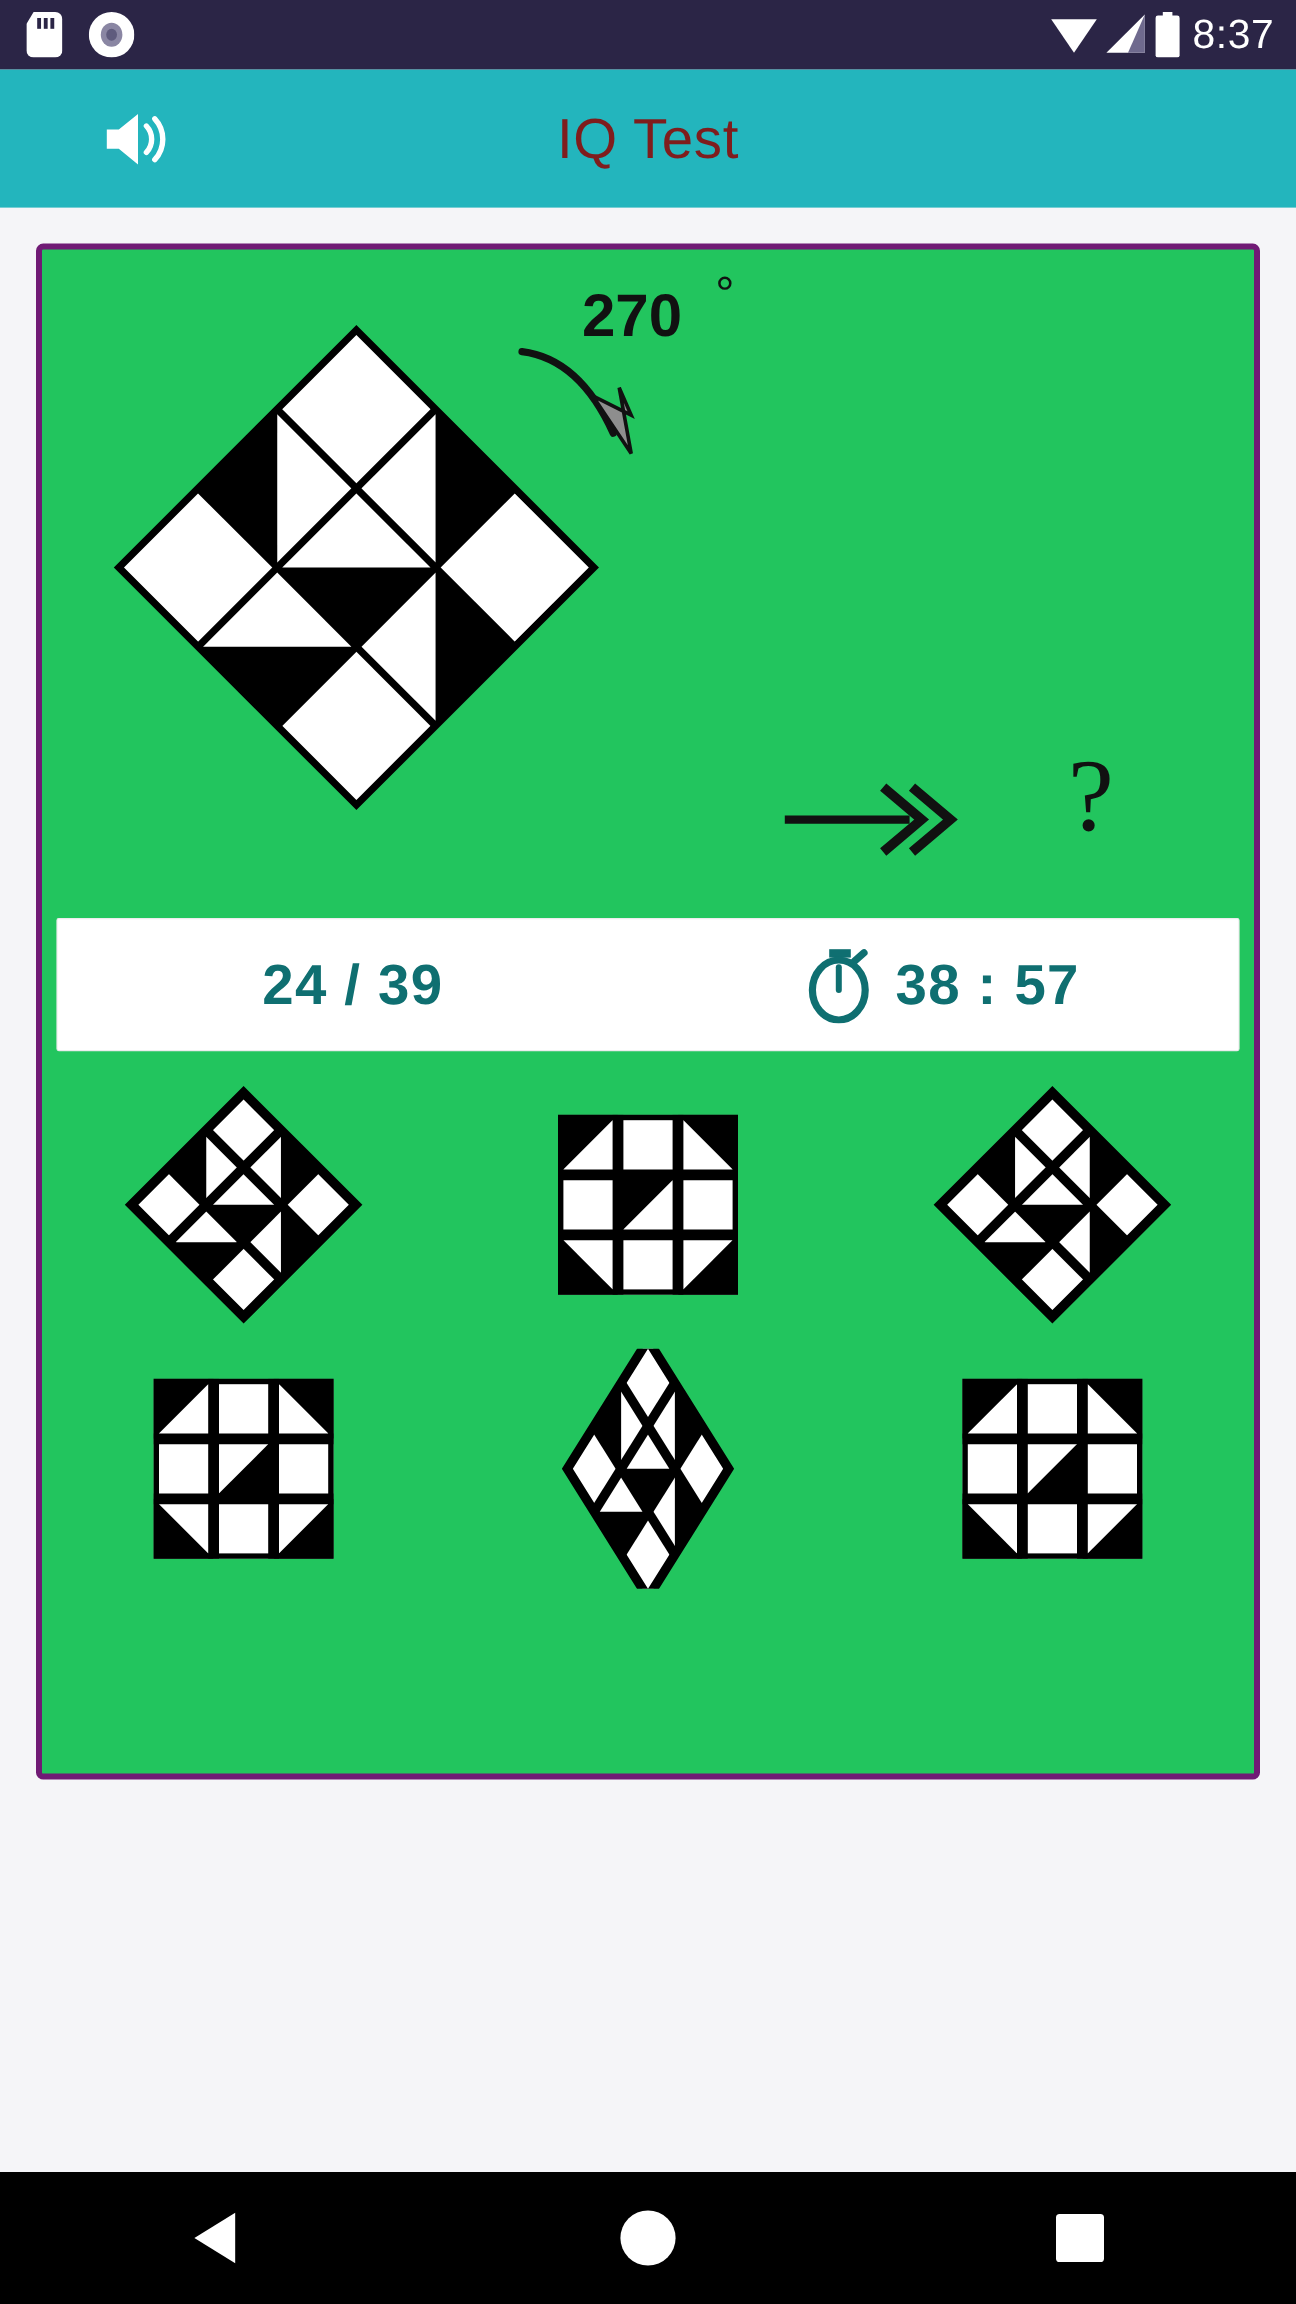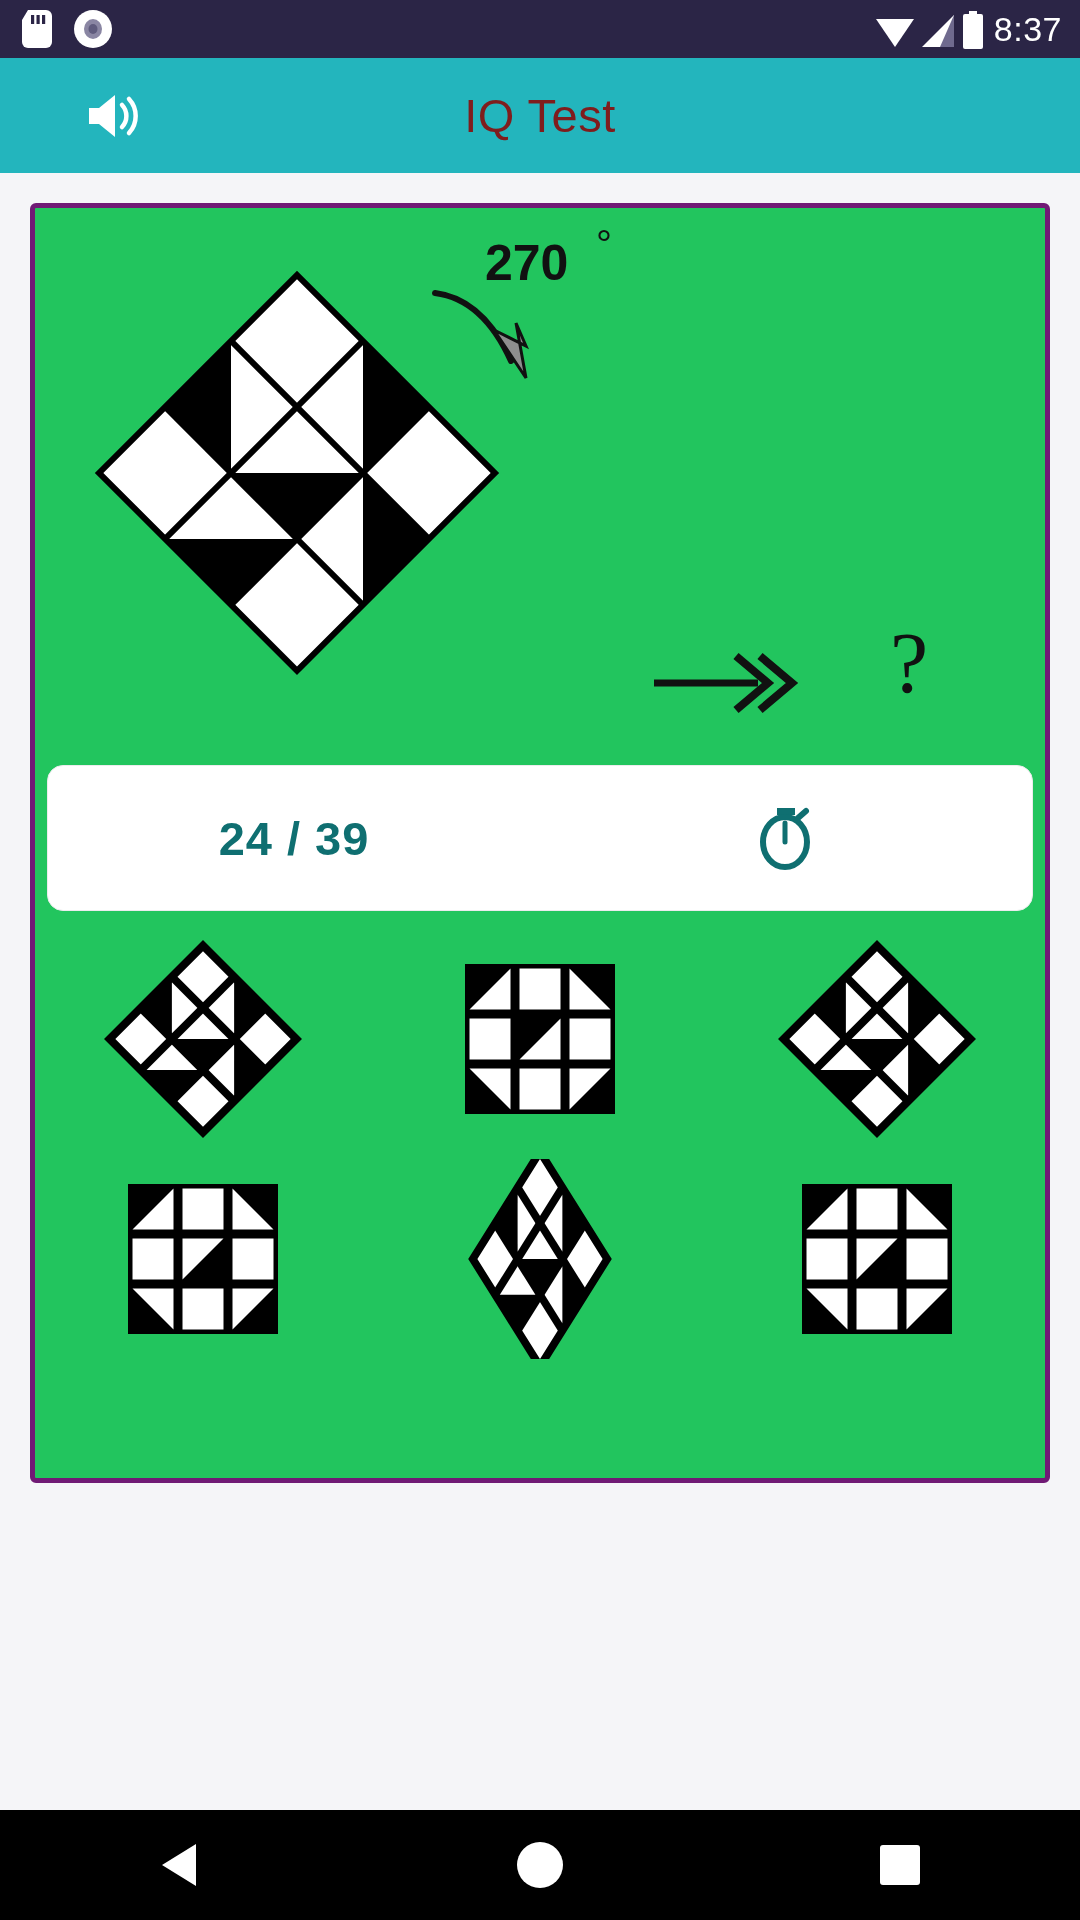--- a/index.html
+++ b/index.html
@@ -9,21 +9,21 @@
     background:#f5f5f8;
     overflow:hidden;
   }
   
   #status-bar{
     height:58px; background:#2b2546;
     display:flex; align-items:center; justify-content:space-between;
     padding:0 18px 0 22px;
   }
   .sb-left{ display:flex; align-items:center; gap:22px; }
-  .sb-right{ display:flex; align-items:flex-end; gap:4px; }
+  .sb-right{ display:flex; align-items:flex-start; gap:4px; }
   .sb-time{ color:#fff; font-size:34px; font-weight:400; letter-spacing:.5px; margin-left:6px; }
   
   #app-bar{
     height:115px; background:#23b5bd;
     display:flex; align-items:center; position:relative;
   }
   #volume-button{ position:absolute; left:78px; top:50%; transform:translateY(-50%);
     width:70px; height:70px; display:flex; align-items:center; justify-content:center; cursor:pointer;}
   #app-title{
     width:100%; text-align:center; color:#7f1d1d;
@@ -46,23 +46,23 @@
   #transform-arrow{ position:absolute; left:615px; top:440px; }
   #answer-placeholder{
     position:absolute; left:855px; top:405px;
     font-size:86px; color:#111; font-weight:400;
     font-family:"Liberation Serif", serif;
   }
   
   #progress-strip{
     margin:22px 12px 0 12px;
     border:1px solid #ececed;
-    border-radius:16px;
+    border-radius:2px;
     background:#fff;
-    height:146px;
+    height:111px;
     display:flex; align-items:center;
   }
   #progress-counter{
     flex:1; text-align:center;
     color:#0f6f71; font-size:47px; font-weight:bold; letter-spacing:1px;
   }
   #timer-group{
     flex:1; display:flex; align-items:center; justify-content:center; gap:18px;
   }
   #timer-value{ color:#0f6f71; font-size:47px; font-weight:bold; letter-spacing:1px; }
@@ -185,20 +185,21 @@
 
   <div id="progress-strip">
     <div id="progress-counter">24 / 39</div>
     <div id="timer-group">
       <svg width="56" height="64" viewBox="0 0 56 64">
         <rect x="19" y="2" width="18" height="7" fill="#0f6f71"></rect>
         <path d="M40 12 l8 -7" stroke="#0f6f71" stroke-width="6" stroke-linecap="round"></path>
         <ellipse cx="27" cy="36" rx="22" ry="25" fill="none" stroke="#0f6f71" stroke-width="6"></ellipse>
         <line x1="27" y1="17" x2="27" y2="36" stroke="#0f6f71" stroke-width="5" stroke-linecap="round"></line>
       </svg>
+      <span id="timer-value">38 : 57</span>
     </div>
   </div>
 
   <div id="options-grid">
 
     <div class="option-cell">
       <svg width="200" height="200" viewBox="0 0 200 200">
         <g transform="translate(100,100) rotate(45) translate(-66,-66)">
           <rect x="0" y="0" width="132" height="132" fill="#fff"></rect>
           <polygon points="44,0 88,0 88,44" fill="#000"></polygon>

